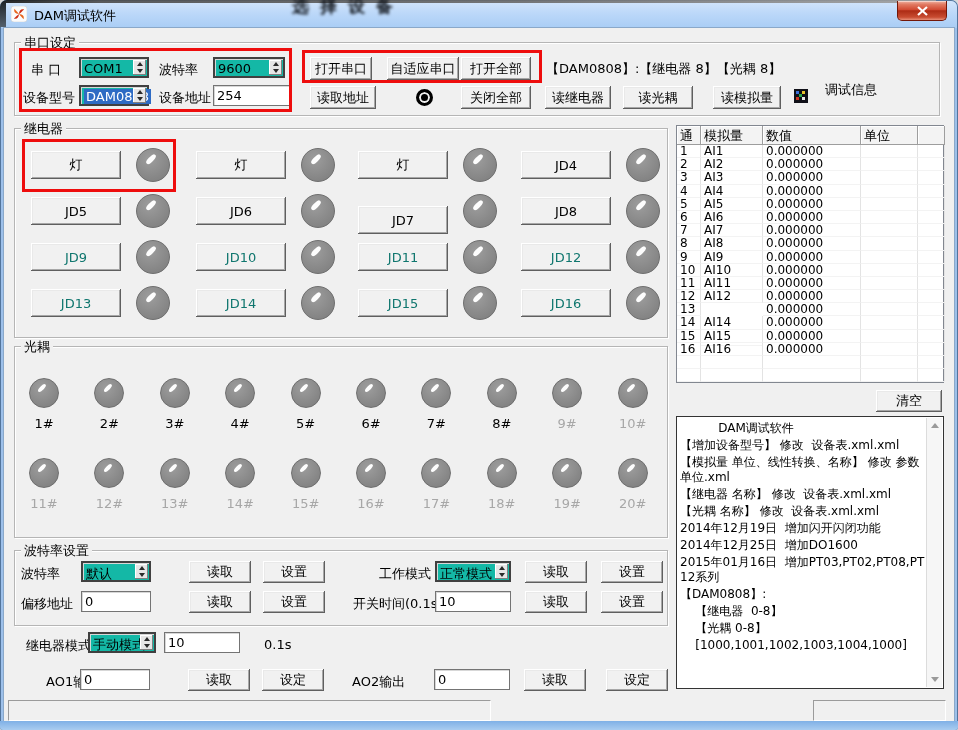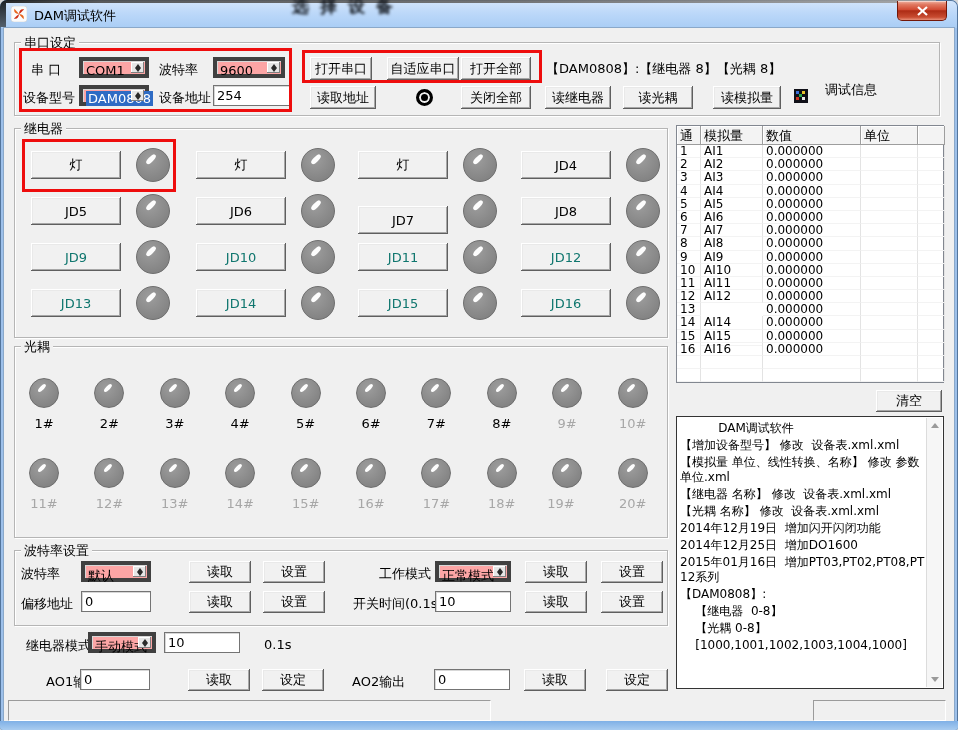--- a/index.html
+++ b/index.html
@@ -26,21 +26,21 @@
             display:flex;align-items:center;justify-content:center;box-shadow:inset 0 1px 0 rgba(255,255,255,.45);}
   
   .label{font-size:13px;color:#000;white-space:nowrap;z-index:10;}
   .label.gray{color:#a7a7a7;}
   .btn3d{background:#f1f1f1;display:flex;align-items:center;justify-content:center;font-size:13px;color:#000;
          box-shadow:inset -1px -1px 0 #5f5f5f,inset 1px 1px 0 #ffffff,inset -2px -2px 0 #a7a7a7,inset 2px 2px 0 #e9e9e9;
          cursor:default;z-index:10;white-space:nowrap;}
   .btn3d.disabled{color:#0f766e;}
   .input{background:#fff;border:1px solid #747474;box-shadow:inset 1px 1px 0 #d7d7d7;font-size:13px;color:#000;
          padding:2px 3px;z-index:10;overflow:hidden;white-space:nowrap;}
-  .combo{background:#fca5a5;border:4px solid #404040;box-shadow:inset 1px 1px 0 #d7d7d7;z-index:10;text-decoration:underline;}
+  .combo{background:#14b8a6;border:2px solid #404040;box-shadow:inset 1px 1px 0 #d7d7d7;z-index:10;text-decoration:underline;}
   .combo .combo-val{position:absolute;left:3px;top:2px;font-size:13px;white-space:nowrap;}
   .combo .combo-val.sel{background:#2e6bc4;color:#fff;padding:0 2px;}
   .spin{position:absolute;right:1px;top:1px;bottom:1px;width:13px;background:#e6e6e6;
         box-shadow:inset -1px -1px 0 #7f7f7f,inset 1px 1px 0 #fff;display:flex;flex-direction:column;
         align-items:center;justify-content:space-between;padding:2px 0;}
   .spin i{width:0;height:0;border-left:3px solid transparent;border-right:3px solid transparent;display:block;}
   .spin i.up{border-bottom:4px solid #2a2a2a;}
   .spin i.dn{border-top:4px solid #2a2a2a;}
   .groupbox{border:1px solid #b5b5b5;box-shadow:inset 1px 1px 0 #ffffff,1px 1px 0 #ffffff;z-index:9;}
   .legend{position:absolute;top:-8px;left:6px;background:#f0f0f0;padding:0 3px;font-size:13px;line-height:15px;color:#000;z-index:11;}
@@ -232,21 +232,21 @@
         <div class="abs label gray" style="left: 205.2px; top: 149px; width: 40px; text-align: center;">14#</div>
         <div class="abs knob" style="left: 275.6px; top: 111px; width: 30px; height: 30px;"></div>
         <div class="abs label gray" style="left: 270.6px; top: 149px; width: 40px; text-align: center;">15#</div>
         <div class="abs knob" style="left: 341px; top: 111px; width: 30px; height: 30px;"></div>
         <div class="abs label gray" style="left: 336px; top: 149px; width: 40px; text-align: center;">16#</div>
         <div class="abs knob" style="left: 406.4px; top: 111px; width: 30px; height: 30px;"></div>
         <div class="abs label gray" style="left: 401.4px; top: 149px; width: 40px; text-align: center;">17#</div>
         <div class="abs knob" style="left: 471.8px; top: 111px; width: 30px; height: 30px;"></div>
         <div class="abs label gray" style="left: 466.8px; top: 149px; width: 40px; text-align: center;">18#</div>
         <div class="abs knob" style="left: 537.2px; top: 111px; width: 30px; height: 30px;"></div>
-        <div class="abs label gray" style="left: 532.2px; top: 149px; width: 40px; text-align: left;">19#</div>
+        <div class="abs label gray" style="left: 532.2px; top: 149px; width: 40px; text-align: center;">19#</div>
         <div class="abs knob" style="left: 602.6px; top: 111px; width: 30px; height: 30px;"></div>
         <div class="abs label gray" style="left: 597.6px; top: 149px; width: 40px; text-align: center;">20#</div>
       </div>
   </div>
 
   <div class="abs groupbox" style="left:14px;top:550px;width:654px;height:76px;">
     <span class="legend">波特率设置</span>
 
     <span class="abs label" style="left:6px;top:14px;">波特率</span>
     <div class="abs combo" style="left:66px;top:10px;width:70px;height:21px;">

